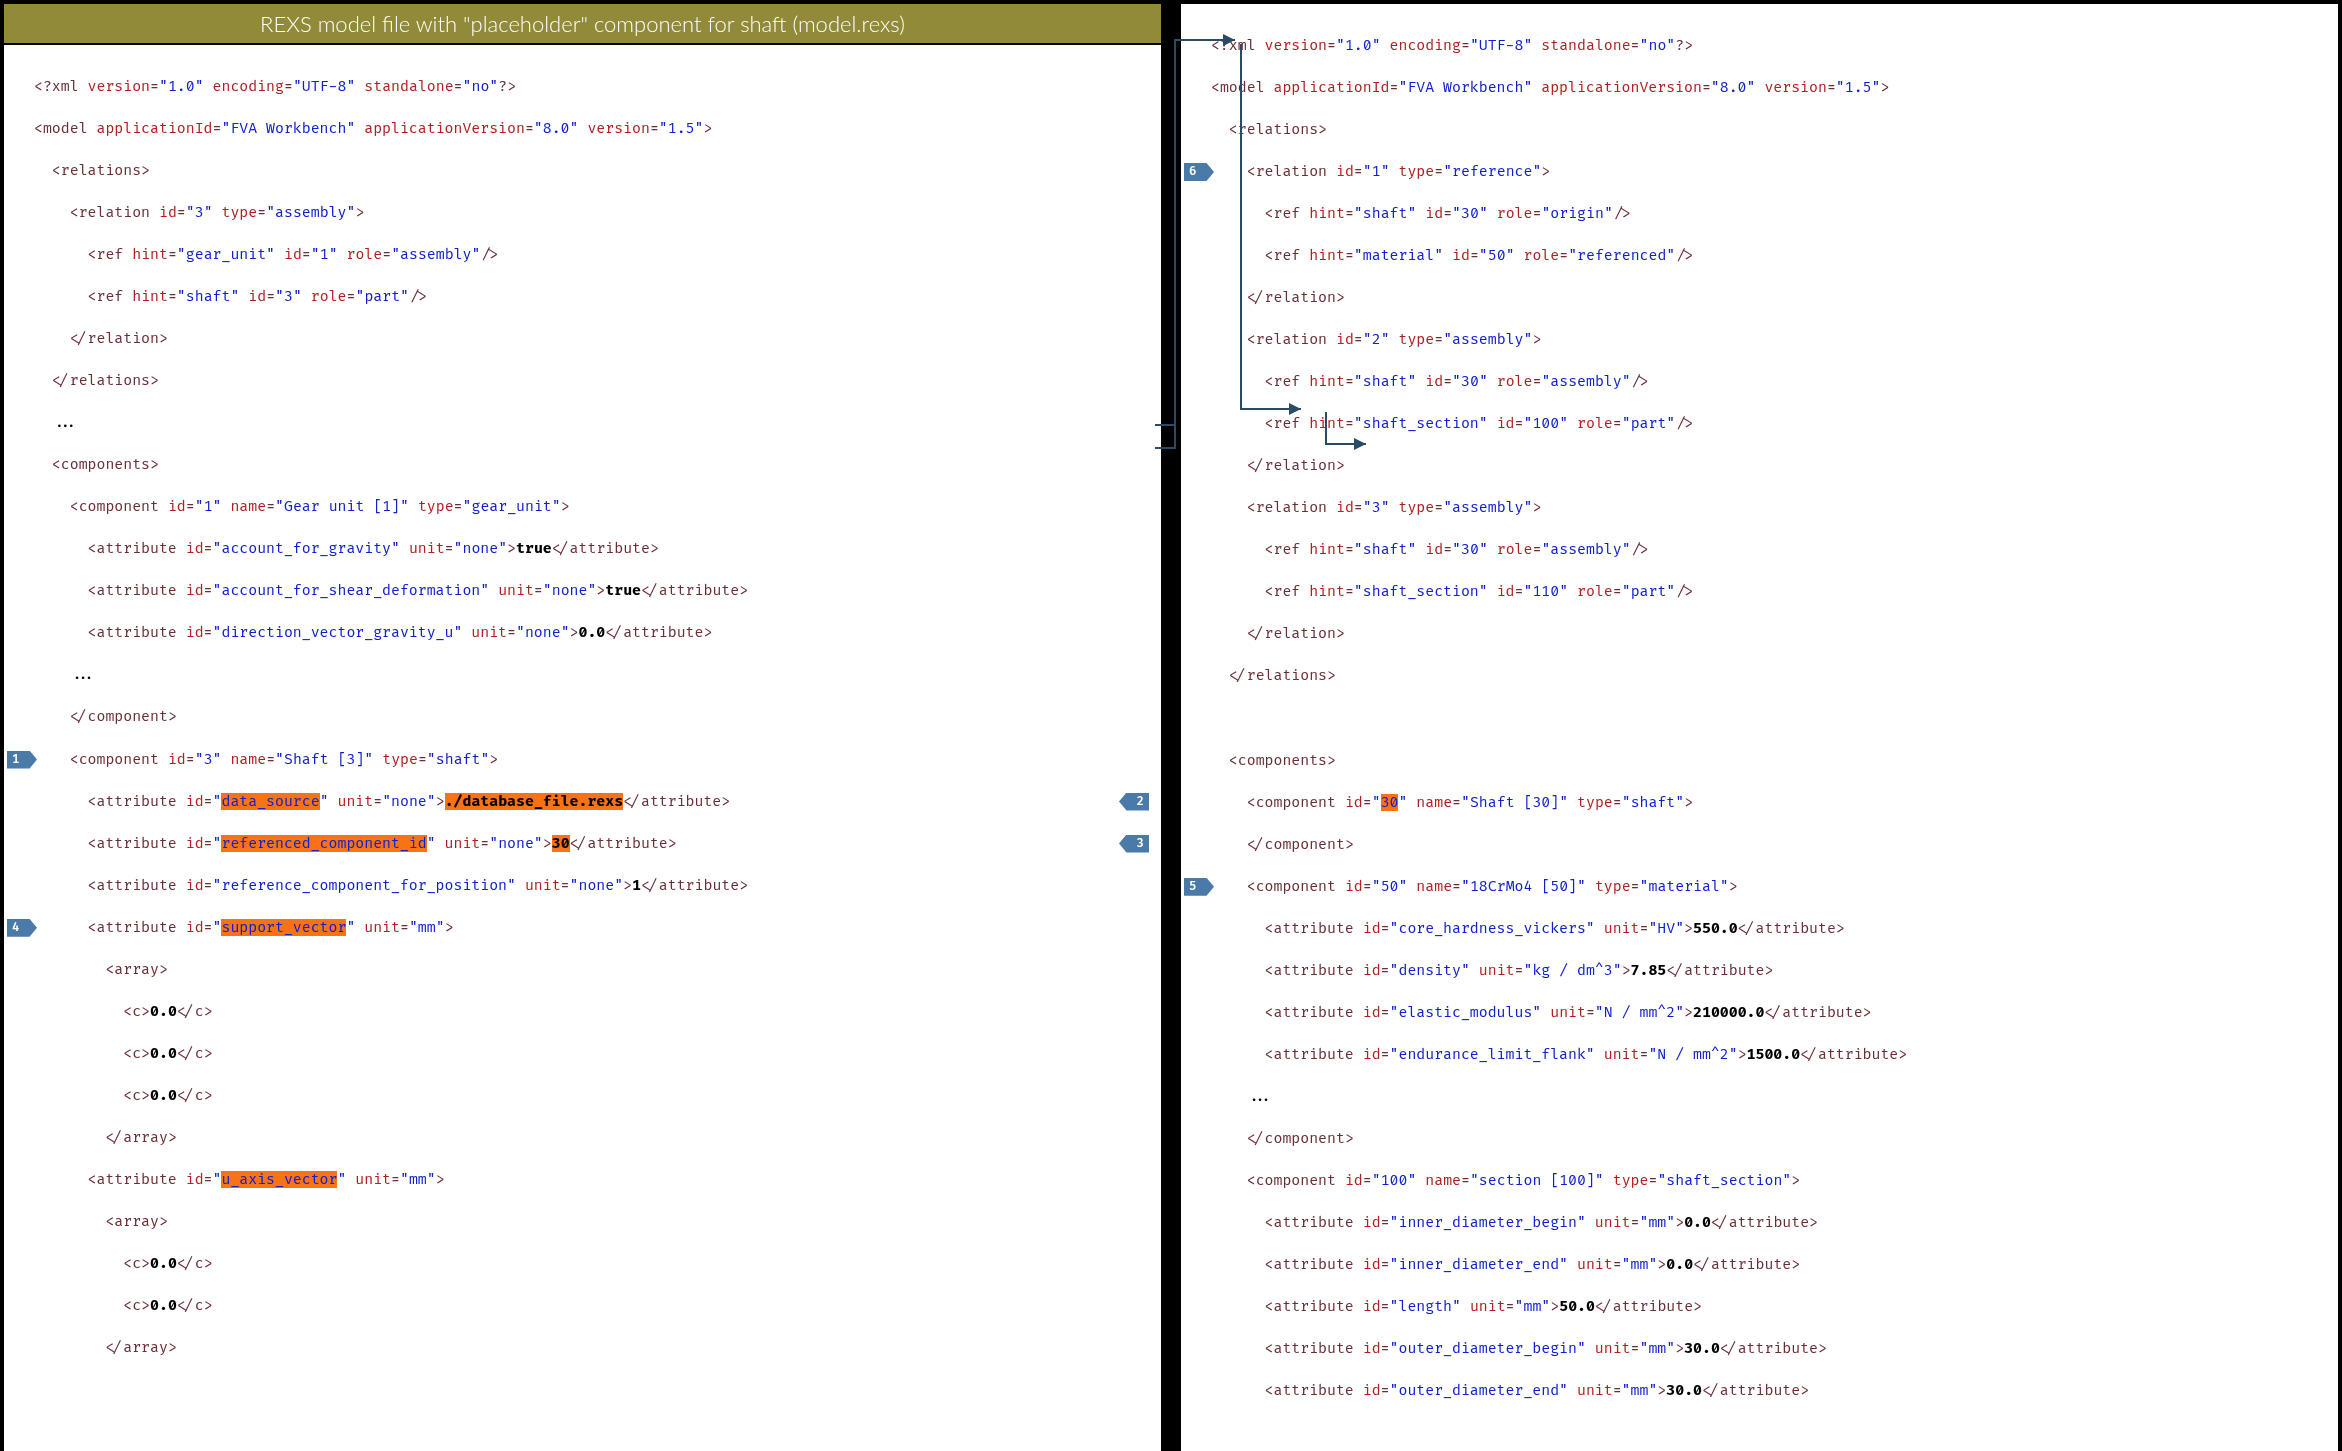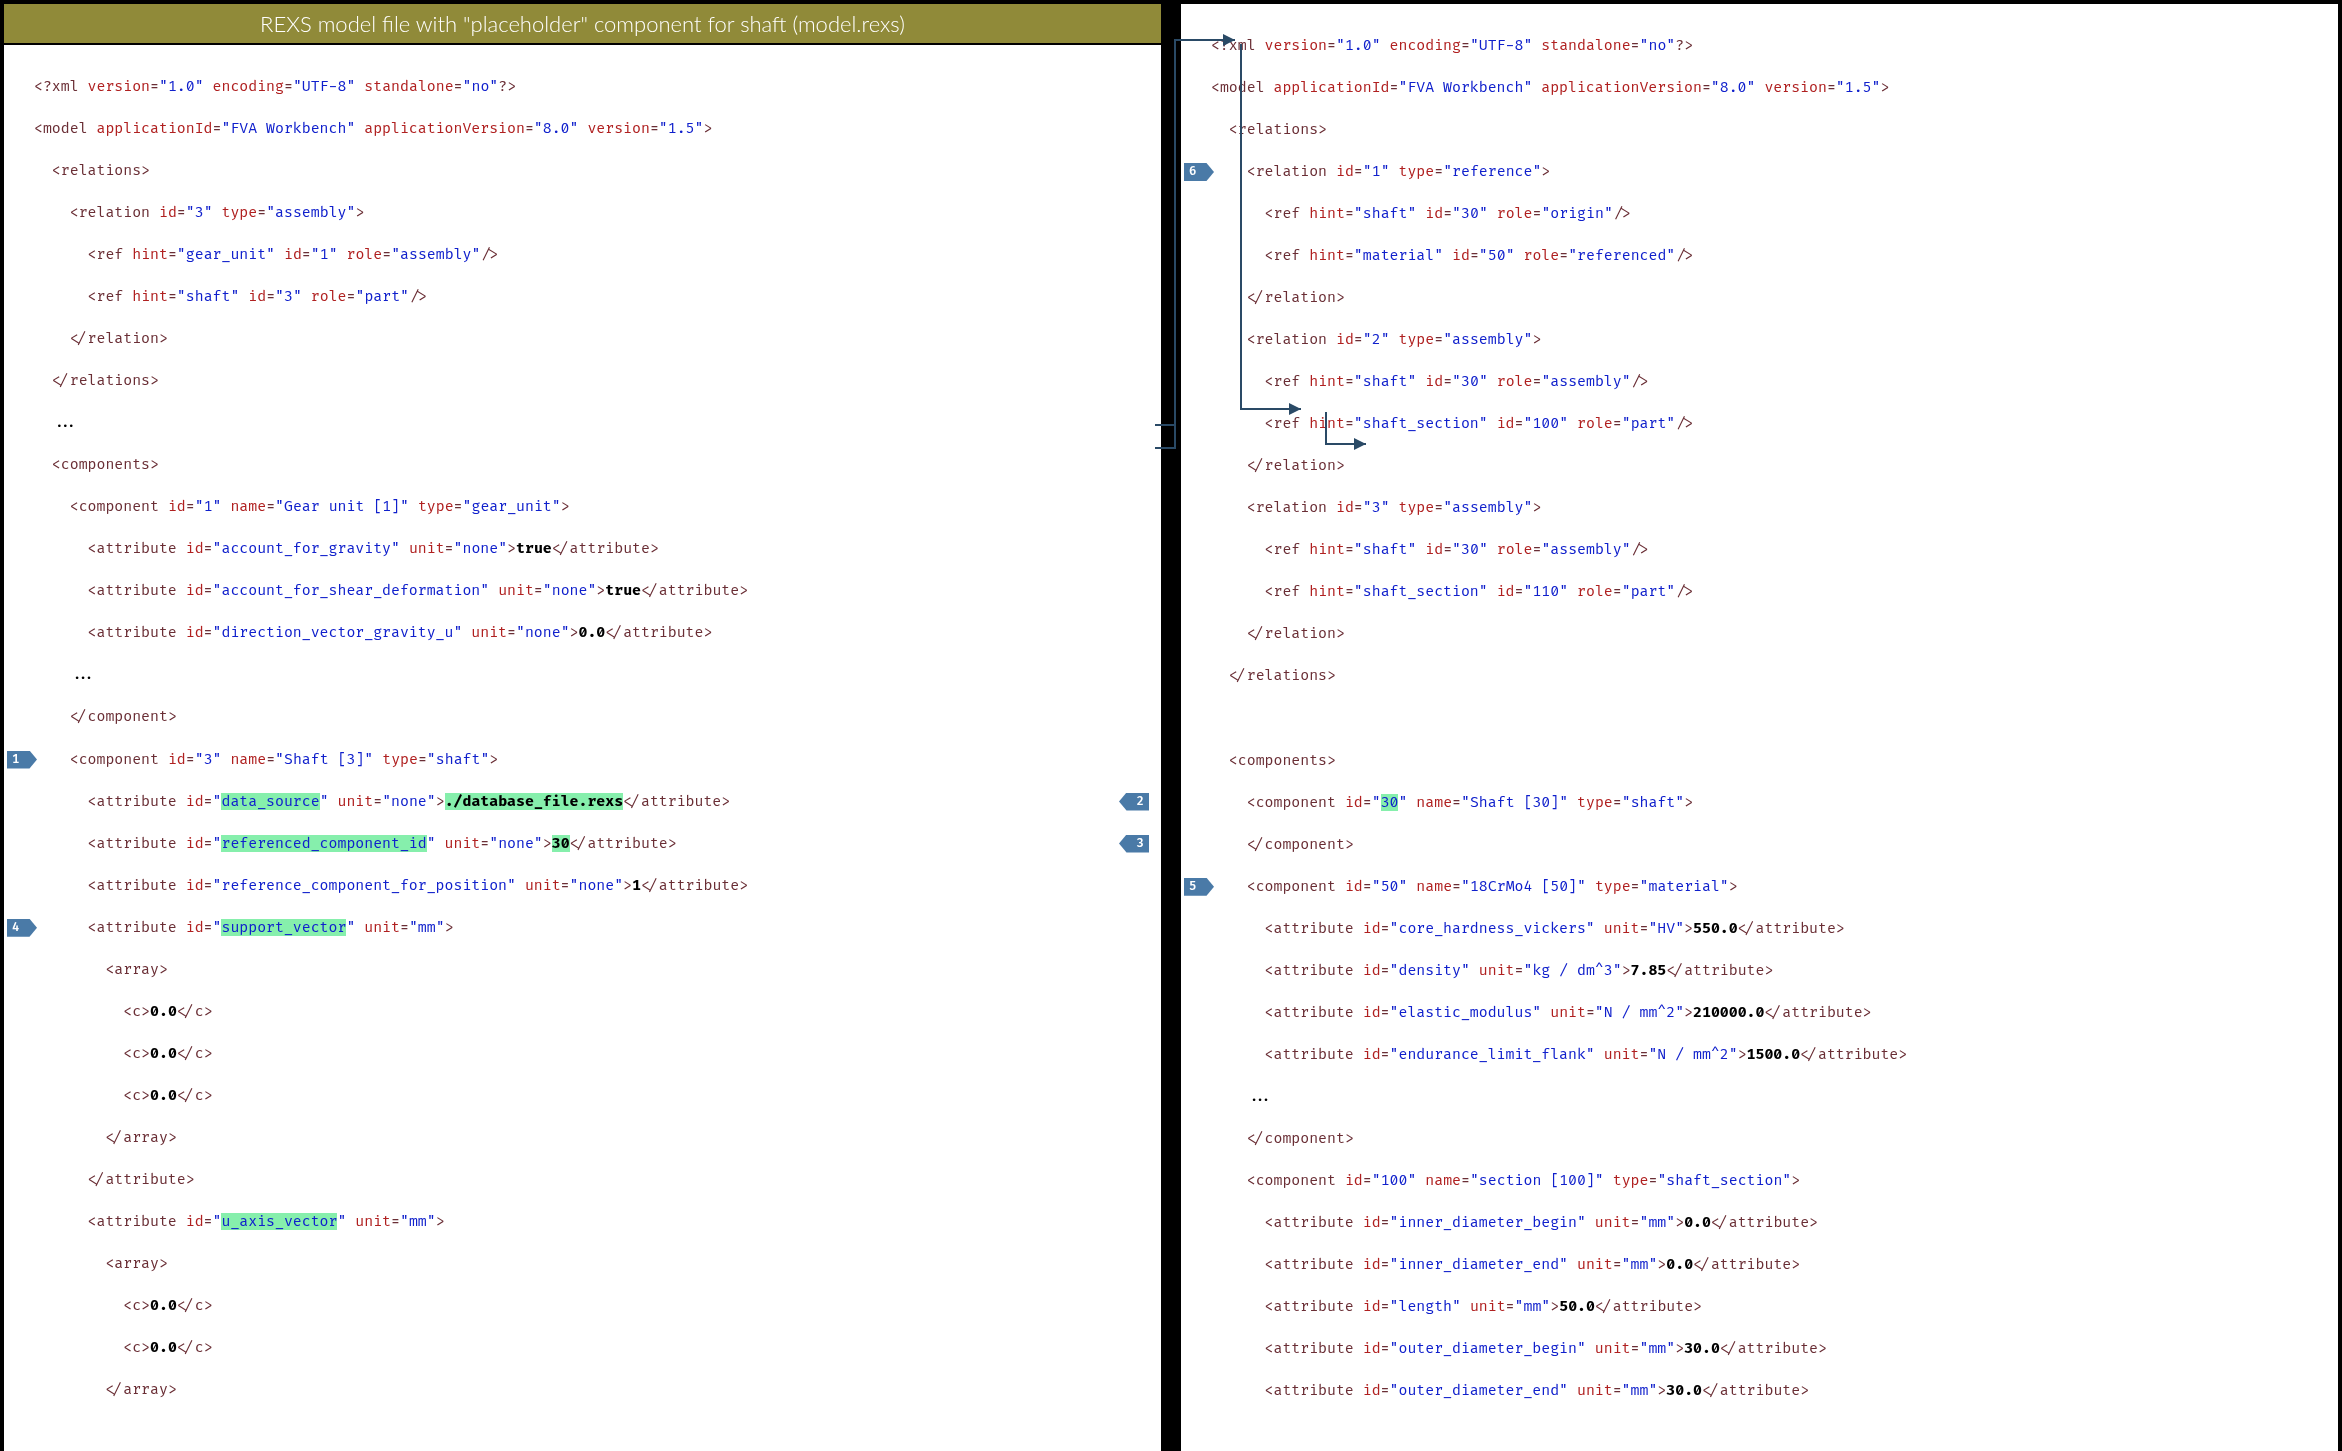--- a/index.html
+++ b/index.html
@@ -43,21 +43,21 @@
     line-height: 1.45;
     white-space: pre;
     color: #000;
     position: relative;
   }
   .punct { color: #6a2e35; }
   .tag   { color: #6a2e35; }
   .attrn { color: #b02020; }
   .attrv { color: #1020cc; }
   .txt   { color: #000; font-weight: bold; }
-  .hl    { background: #86efac; }
+  .hl    { background: #f97316; }
   .line { display: block; position: relative; }
   .marker {
     position: absolute;
     left: -27px;
     top: 2px;
     width: 30px;
     height: 18px;
     background: #4a7aa7;
     color: #fff;
     font-weight: 600;
@@ -115,21 +115,20 @@
 <span class="line"><span class="marker">1</span>    <span class="punct">&lt;</span><span class="tag">component</span> <span class="attrn">id</span><span class="punct">=</span><span class="attrv">"<span>3</span>"</span> <span class="attrn">name</span><span class="punct">=</span><span class="attrv">"<span>Shaft [3]</span>"</span> <span class="attrn">type</span><span class="punct">=</span><span class="attrv">"<span>shaft</span>"</span><span class="punct">&gt;</span></span>
 <span class="line">      <span class="punct">&lt;</span><span class="tag">attribute</span> <span class="attrn">id</span><span class="punct">=</span><span class="attrv">"<span class="hl">data_source</span>"</span> <span class="attrn">unit</span><span class="punct">=</span><span class="attrv">"<span>none</span>"</span><span class="punct">&gt;</span><span class="txt hl">./database_file.rexs</span><span class="punct">&lt;/</span><span class="tag">attribute</span><span class="punct">&gt;</span><span class="marker-right">2</span></span>
 <span class="line">      <span class="punct">&lt;</span><span class="tag">attribute</span> <span class="attrn">id</span><span class="punct">=</span><span class="attrv">"<span class="hl">referenced_component_id</span>"</span> <span class="attrn">unit</span><span class="punct">=</span><span class="attrv">"<span>none</span>"</span><span class="punct">&gt;</span><span class="txt hl">30</span><span class="punct">&lt;/</span><span class="tag">attribute</span><span class="punct">&gt;</span><span class="marker-right">3</span></span>
 <span class="line">      <span class="punct">&lt;</span><span class="tag">attribute</span> <span class="attrn">id</span><span class="punct">=</span><span class="attrv">"<span>reference_component_for_position</span>"</span> <span class="attrn">unit</span><span class="punct">=</span><span class="attrv">"<span>none</span>"</span><span class="punct">&gt;</span><span class="txt">1</span><span class="punct">&lt;/</span><span class="tag">attribute</span><span class="punct">&gt;</span></span>
 <span class="line"><span class="marker">4</span>      <span class="punct">&lt;</span><span class="tag">attribute</span> <span class="attrn">id</span><span class="punct">=</span><span class="attrv">"<span class="hl">support_vector</span>"</span> <span class="attrn">unit</span><span class="punct">=</span><span class="attrv">"<span>mm</span>"</span><span class="punct">&gt;</span></span>
 <span class="line">        <span class="punct">&lt;</span><span class="tag">array</span><span class="punct">&gt;</span></span>
 <span class="line">          <span class="punct">&lt;</span><span class="tag">c</span><span class="punct">&gt;</span><span class="txt">0.0</span><span class="punct">&lt;/</span><span class="tag">c</span><span class="punct">&gt;</span></span>
 <span class="line">          <span class="punct">&lt;</span><span class="tag">c</span><span class="punct">&gt;</span><span class="txt">0.0</span><span class="punct">&lt;/</span><span class="tag">c</span><span class="punct">&gt;</span></span>
 <span class="line">          <span class="punct">&lt;</span><span class="tag">c</span><span class="punct">&gt;</span><span class="txt">0.0</span><span class="punct">&lt;/</span><span class="tag">c</span><span class="punct">&gt;</span></span>
 <span class="line">        <span class="punct">&lt;/</span><span class="tag">array</span><span class="punct">&gt;</span></span>
-<span class="line">      <span class="punct">&lt;/</span><span class="tag">attribute</span><span class="punct">&gt;</span></span>
 <span class="line">      <span class="punct">&lt;</span><span class="tag">attribute</span> <span class="attrn">id</span><span class="punct">=</span><span class="attrv">"<span class="hl">u_axis_vector</span>"</span> <span class="attrn">unit</span><span class="punct">=</span><span class="attrv">"<span>mm</span>"</span><span class="punct">&gt;</span></span>
 <span class="line">        <span class="punct">&lt;</span><span class="tag">array</span><span class="punct">&gt;</span></span>
 <span class="line">          <span class="punct">&lt;</span><span class="tag">c</span><span class="punct">&gt;</span><span class="txt">0.0</span><span class="punct">&lt;/</span><span class="tag">c</span><span class="punct">&gt;</span></span>
 <span class="line">          <span class="punct">&lt;</span><span class="tag">c</span><span class="punct">&gt;</span><span class="txt">0.0</span><span class="punct">&lt;/</span><span class="tag">c</span><span class="punct">&gt;</span></span>
 <span class="line">        <span class="punct">&lt;/</span><span class="tag">array</span><span class="punct">&gt;</span></span>
 
 
 
 
 

